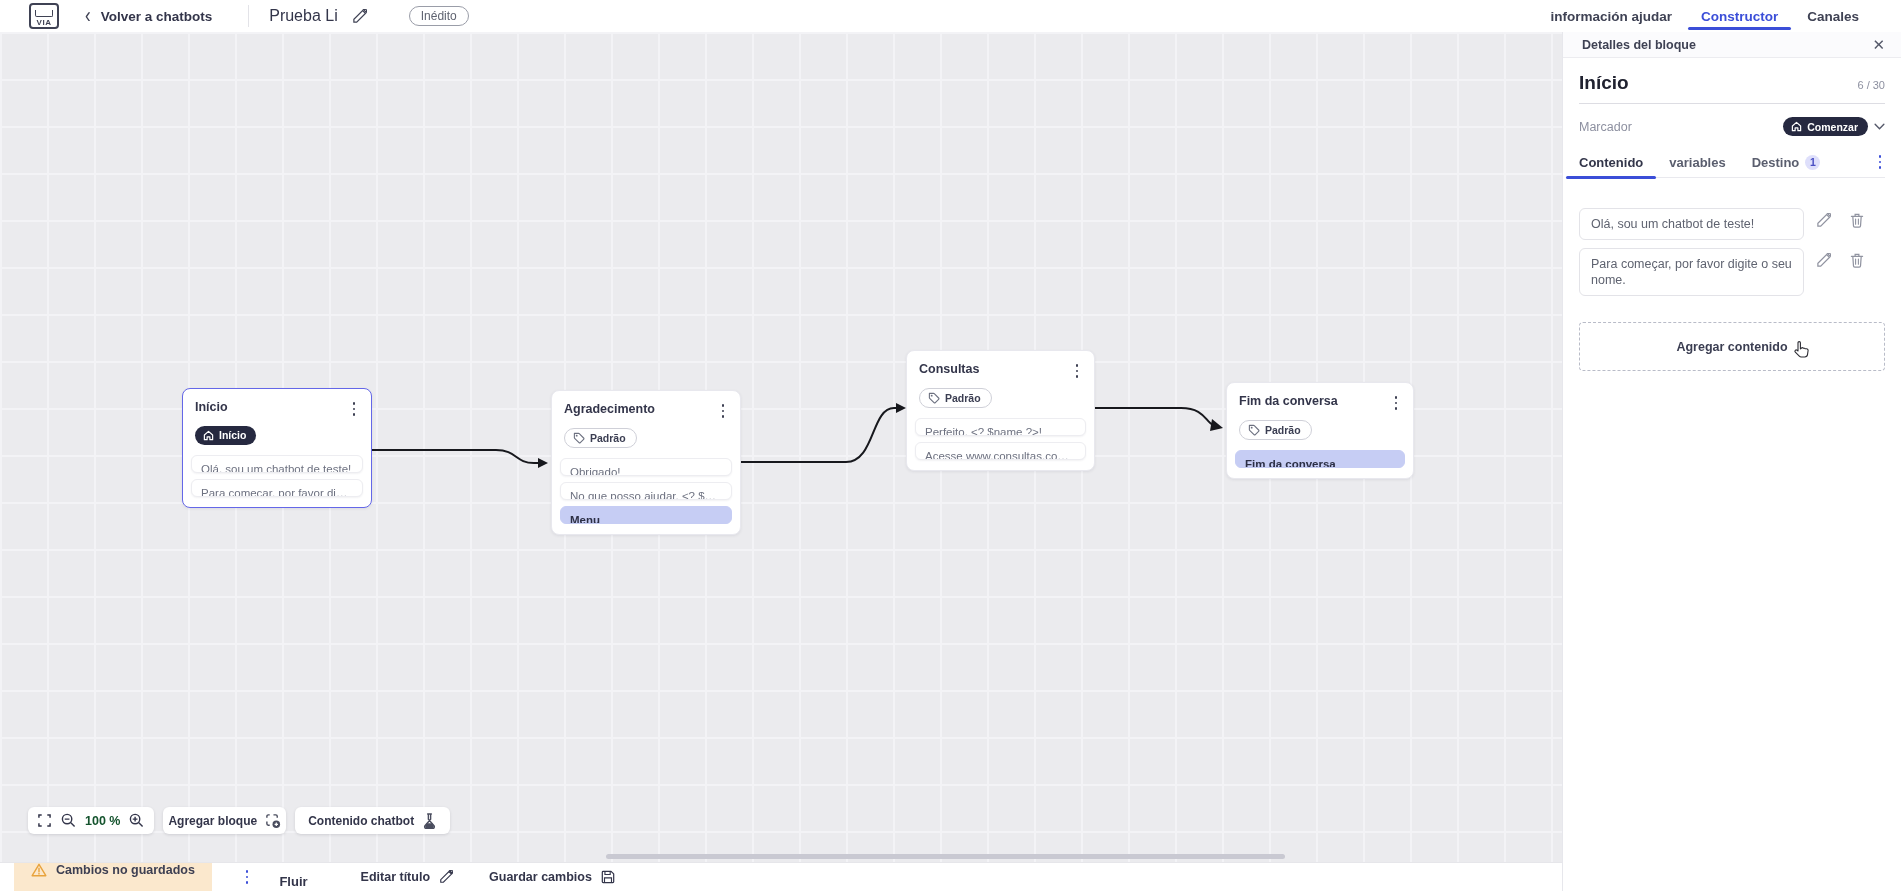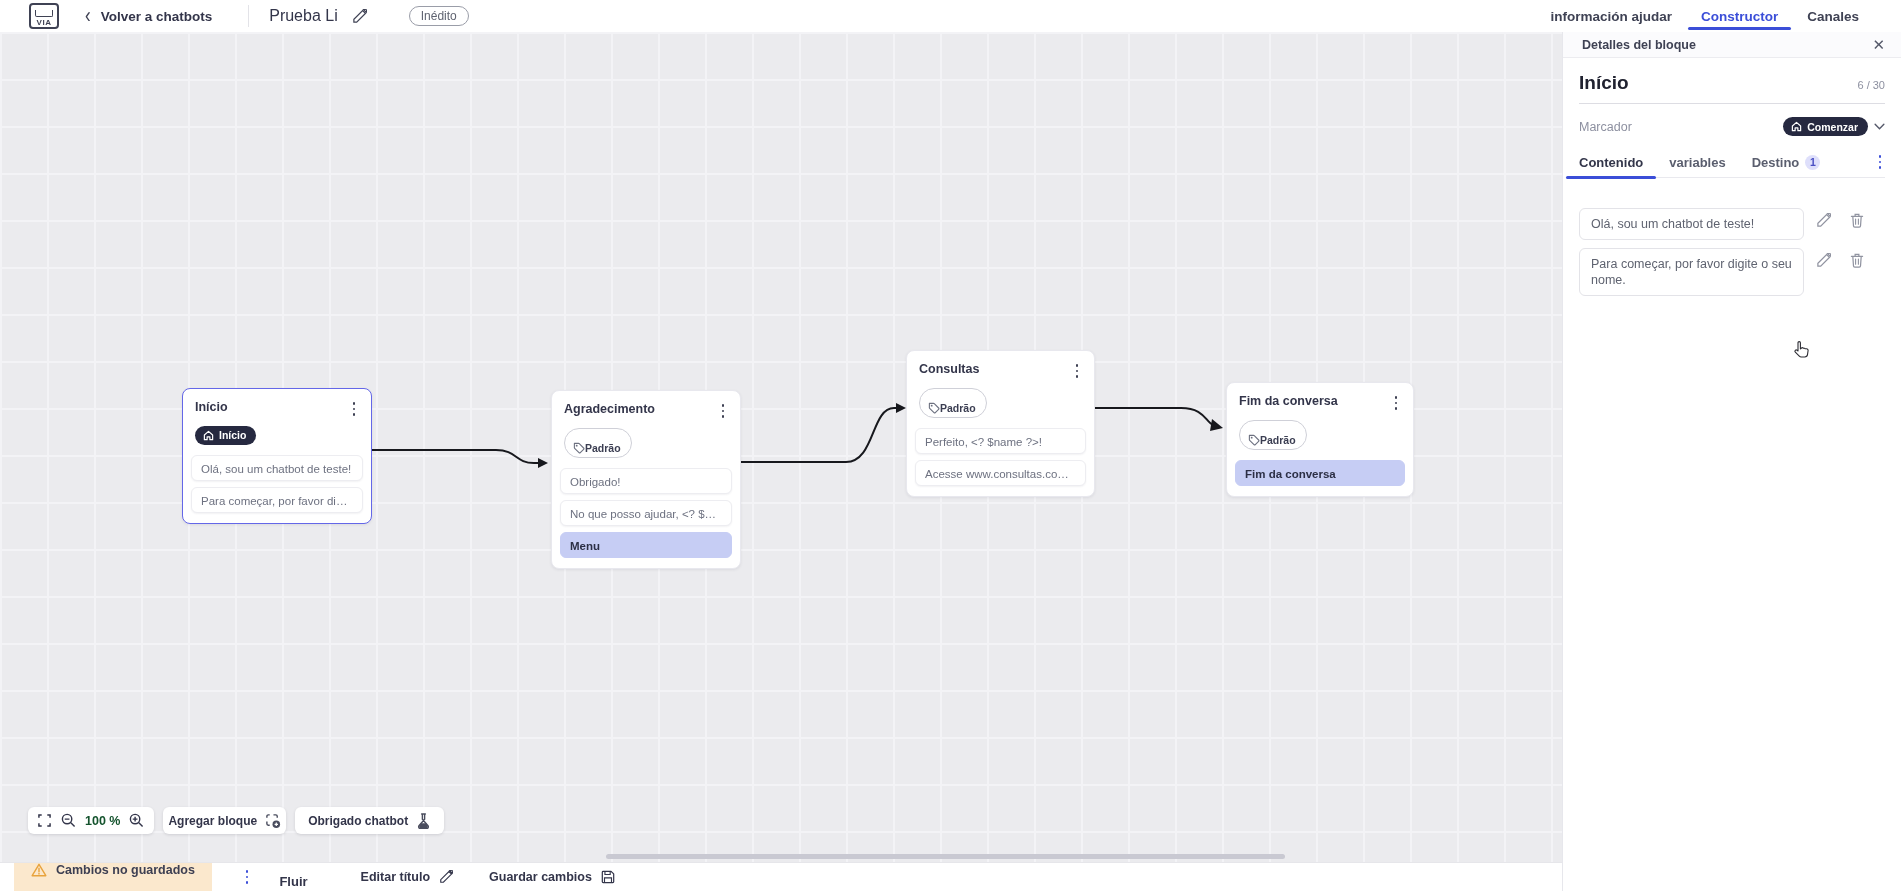--- a/index.html
+++ b/index.html
@@ -39,24 +39,24 @@
   .node { position:absolute; background:#fff; border:1px solid #e8e8ee; border-radius:8px;
     box-shadow:0 1px 3px rgba(40,42,60,.08); padding:11px 8px 4px 8px; cursor:pointer; }
   .node.selected { border:1.5px solid #6467e8; }
   .node-head { display:flex; justify-content:space-between; align-items:flex-start; padding:0 4px; }
   .node-title { font-size:12.5px; font-weight:bold; color:#33354a; }
   .kebab { display:flex; flex-direction:column; gap:3px; padding:2px 4px; cursor:pointer; }
   .kebab i { width:2.5px; height:2.5px; border-radius:50%; background:#3c3f52; display:block; }
   .node-badge-row { padding:0 4px; margin-top:8px; }
   .pill-dark { display:inline-flex; align-items:center; gap:5px; background:#262940; color:#fff;
     font-size:10.5px; font-weight:bold; border-radius:999px; padding:3.5px 10px 3.5px 8px; }
-  .pill-outline { display:inline-flex; align-items:center; background:#fff; color:#3b3e52;
-    font-size:10.5px; font-weight:bold; border:1px solid #cfd0d8; border-radius:999px; padding:13px 10px 3px 8px; }
+  .pill-outline { display:inline-flex; align-items:center; gap:5px; background:#fff; color:#3b3e52;
+    font-size:10.5px; font-weight:bold; border:1px solid #cfd0d8; border-radius:999px; padding:3px 10px 3px 8px; }
   .node-items { margin-top:10px; }
-  .node-item { height:26px; line-height:26px; background:#fff; border:1px solid #ededf1; border-radius:6px;
+  .node-item { height:18px; line-height:26px; background:#fff; border:1px solid #ededf1; border-radius:6px;
     box-shadow:0 1px 2px rgba(40,42,60,.06); padding:0 9px; margin-bottom:6px; font-size:11.5px; color:#6d7180;
     white-space:nowrap; overflow:hidden; text-overflow:ellipsis; }
   .node-item.hl { background:#c6cdf4; border-color:#c6cdf4; box-shadow:none; color:#2c2f45; font-weight:bold; }
 
   
   .canvas-tools { position:absolute; left:28px; bottom:28px; display:flex; gap:9px; align-items:center; }
   .tool-group { background:#fff; border-radius:6px; box-shadow:0 1px 3px rgba(40,42,60,.14);
     display:flex; align-items:center; height:27px; padding:0 9px; gap:8px; }
   .tool-btn { background:none; border:none; cursor:pointer; display:flex; align-items:center; padding:0 1px; }
   .zoom-label { font-size:12.5px; font-weight:bold; color:#14532d; }
@@ -279,21 +279,21 @@
       </div>
       <div class="tool-group" style="padding:0 5px;">
         <span class="lbl">Agregar bloque</span>
         <svg class="ic" width="16" height="16" viewBox="0 0 17 17">
             <path d="M2 5V3.5C2 2.7 2.7 2 3.5 2H5M9 2h2.5C12.3 2 13 2.7 13 3.5V5M2 9v2.5C2 12.3 2.7 13 3.5 13H5" fill="none" stroke="#4a4d5e" stroke-width="1.5"></path>
             <circle cx="12" cy="12" r="4" fill="#4a4d5e"></circle>
             <path d="M12 10.2v3.6M10.2 12h3.6" stroke="#fff" stroke-width="1.3"></path>
           </svg>
       </div>
       <div class="tool-group" style="padding:0 13px;">
-        <span class="lbl">Obrigado chatbot</span>
+        <span class="lbl">Contenido chatbot</span>
         <svg class="ic" width="15" height="16" viewBox="0 0 16 17">
             <path d="M6 1h4M6.8 1.5v5L12.8 13.5c.9 1.3 0 3-1.6 3H4.8c-1.6 0-2.5-1.7-1.6-3L9.2 6.5v-5" fill="none" stroke="#4a4d5e" stroke-width="1.5" stroke-linecap="round"></path>
             <path d="M5 11h6l1.6 3.4c.3.7-.2 1.6-1 1.6H4.4c-.8 0-1.3-.9-1-1.6L5 11z" fill="#4a4d5e"></path>
           </svg>
       </div>
     </div>
 
     <div class="hscroll"></div>
   </div>
 
@@ -371,20 +371,21 @@
               </button>
               <button class="icon-btn">
                 <svg class="ic" width="14" height="15" viewBox="0 0 15 16">
                   <path d="M1.5 3.5h12M5.5 3V1.5h4V3M3 3.5l.7 10c0 .8.7 1.5 1.5 1.5h4.6c.8 0 1.5-.7 1.5-1.5l.7-10" fill="none" stroke="#9093a0" stroke-width="1.3" stroke-linecap="round"></path>
                   <path d="M6 6.5v5.5M9 6.5v5.5" stroke="#9093a0" stroke-width="1.2" stroke-linecap="round"></path>
                 </svg>
               </button>
             </div>
           </div>
         </div>
+      <button class="add-content">Agregar contenido</button>
     </div>
   </aside>
 
   <footer class="bottombar">
     <div class="unsaved-chip">
       <svg class="ic" width="16" height="14" viewBox="0 0 18 16">
           <path d="M9 1.5L16.8 14.5H1.2L9 1.5z" fill="none" stroke="#e8a33d" stroke-width="1.6" stroke-linejoin="round"></path>
           <path d="M9 6v4M9 11.8v.8" stroke="#e8a33d" stroke-width="1.6" stroke-linecap="round"></path>
         </svg>
       <span>Cambios no guardados</span>

